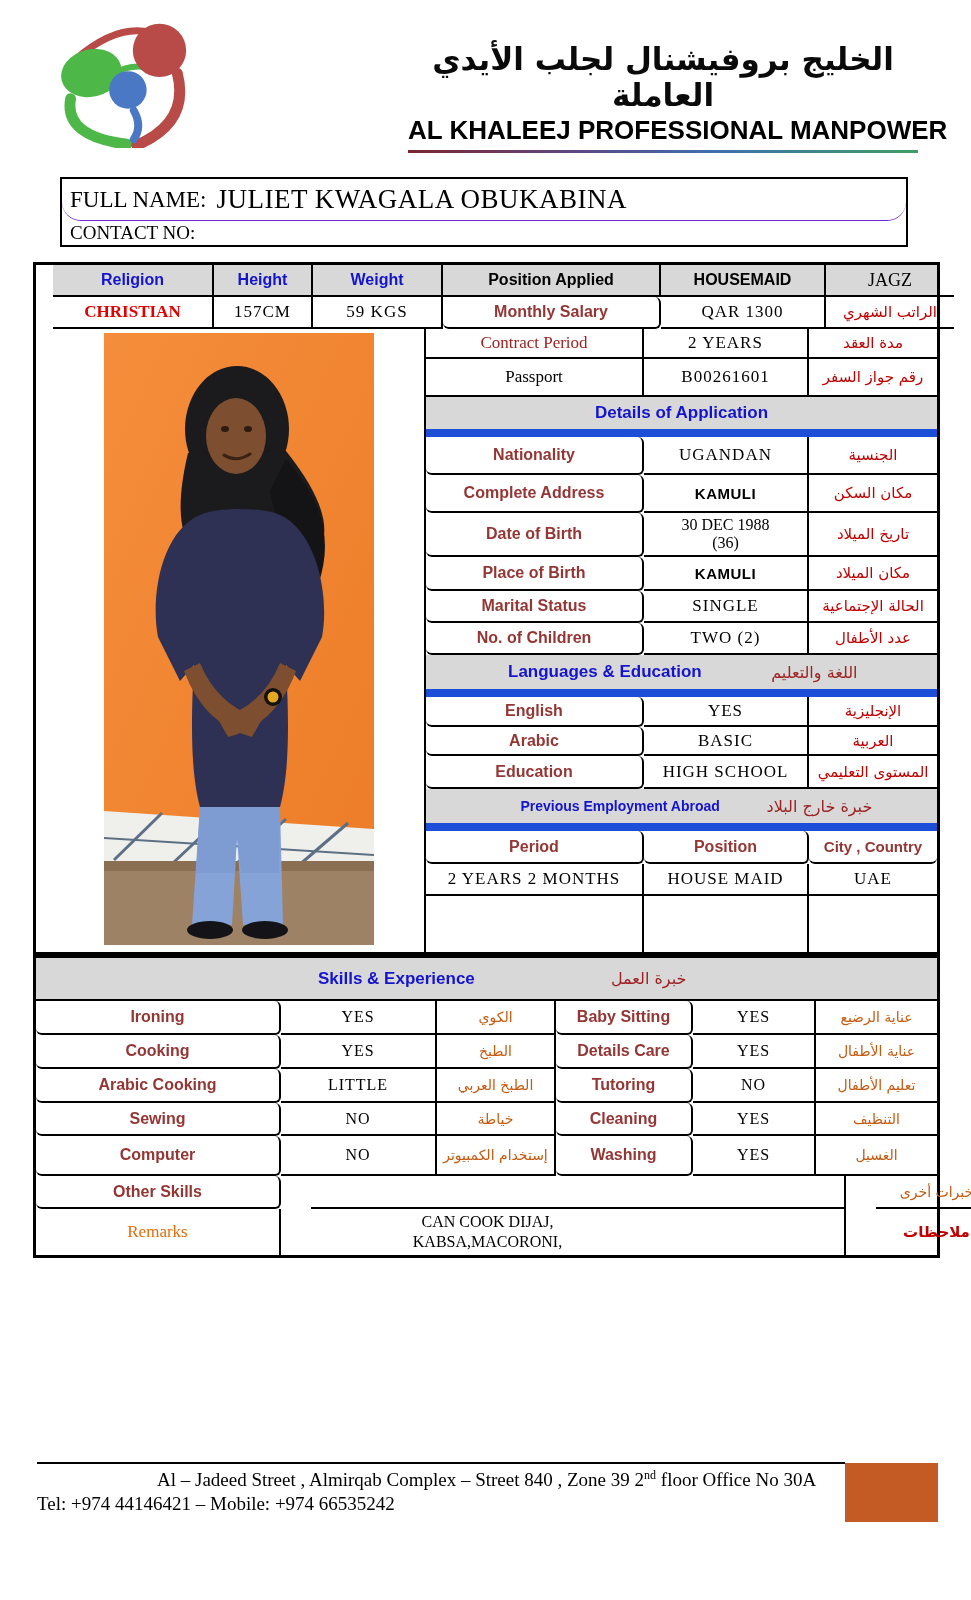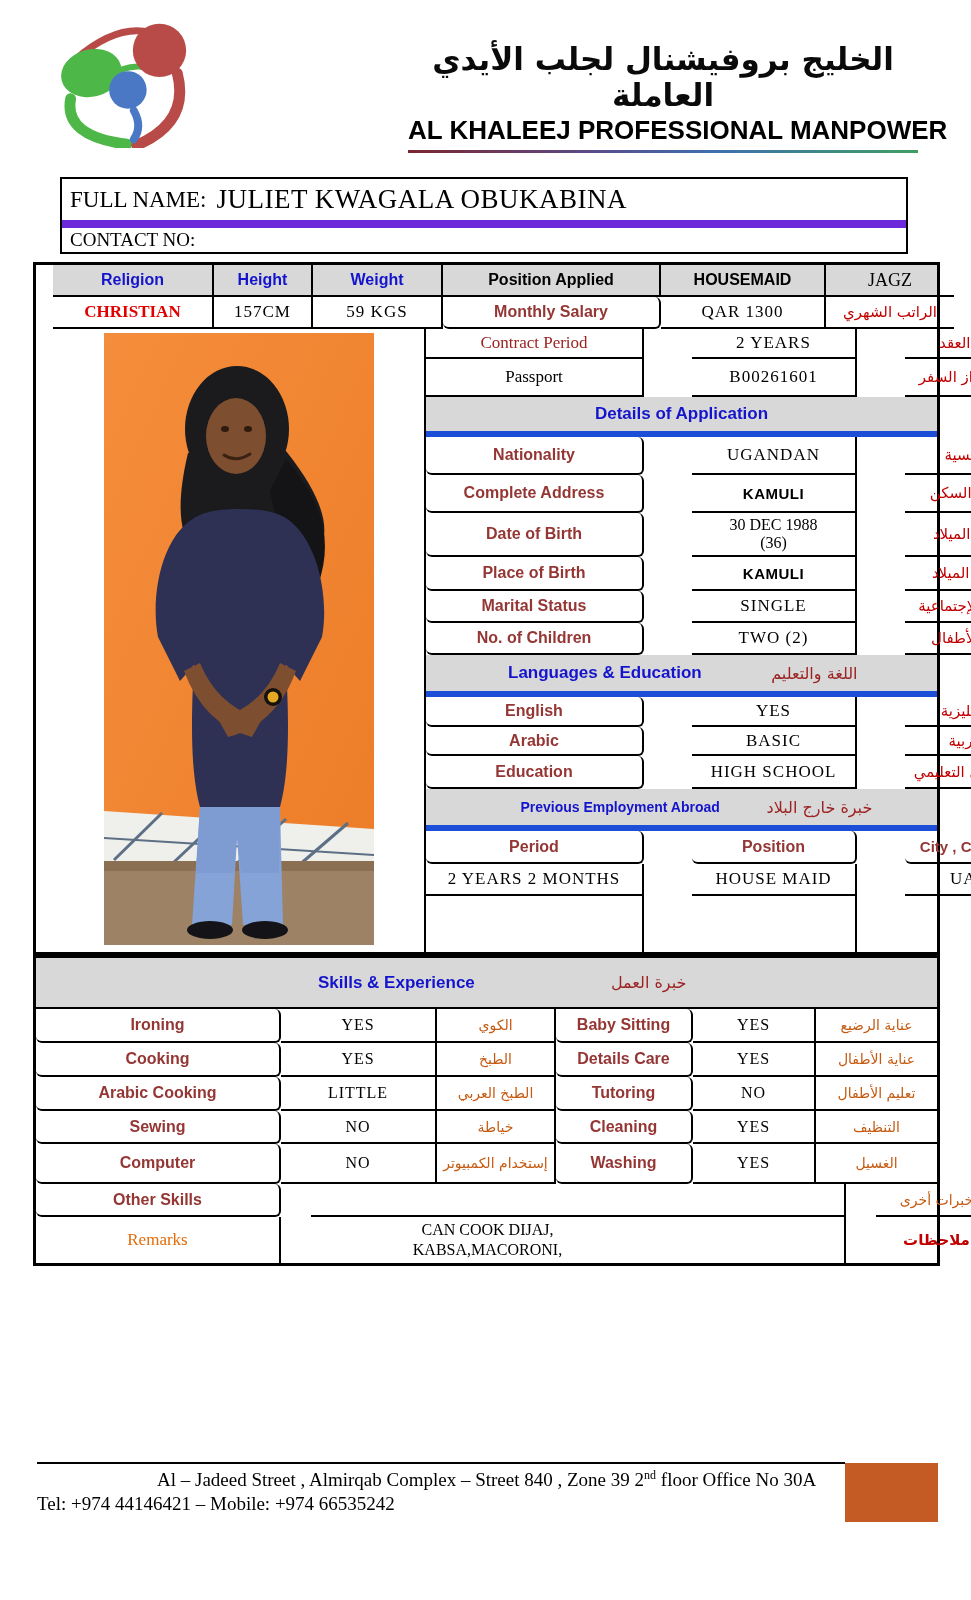--- a/index.html
+++ b/index.html
@@ -11,61 +11,61 @@
   
   .logo{position:absolute;left:40px;top:14px;width:158px;height:134px;}
   .hdr{position:absolute;left:408px;top:42px;width:510px;text-align:center;}
   .hdr-ar{font-size:31px;font-weight:bold;color:#0a0a0a;line-height:1.15;}
   .hdr-en{font-size:26px;font-weight:bold;letter-spacing:0px;margin-top:2px;white-space:nowrap;}
   .hdr-line{height:3px;margin-top:4px;
     background:linear-gradient(90deg,#7b2630 0%,#5b4a86 35%,#3e6fae 60%,#3f9e63 100%);}
 
   
   .namebox{position:absolute;left:60px;top:177px;width:848px;border:2px solid #000;box-sizing:border-box;background:#fff;}
-  .nb-row1{height:41px;display:flex;align-items:center;padding-left:8px;border-bottom:8px solid #6d28d9;}
+  .nb-row1{height:41px;display:flex;align-items:center;padding-left:8px;border-bottom:1px solid #6d28d9;border-radius:19px;}
   .nb-label{font-size:23px;}
   .nb-name{font-size:27px;margin-left:10px;letter-spacing:0.5px;}
   .nb-row2{height:24px;display:flex;align-items:center;padding-left:8px;font-size:19px;}
 
   
   .midtable{position:absolute;left:33px;top:262px;width:907px;height:693px;
             border:3px solid #000;box-sizing:border-box;display:flex;flex-direction:column;padding-left:17px;}
   .grid6{display:grid;grid-template-columns:161px 99px 130px 218px 165px 128px;}
-  .grid3{display:grid;grid-template-columns:218px 165px 128px;gap:48px;}
+  .grid3{display:grid;grid-template-columns:218px 165px 128px;}
   .c{border-right:2px solid #000;border-bottom:2px solid #000;box-sizing:border-box;
      display:flex;align-items:center;justify-content:center;text-align:center;overflow:hidden;}
   .lc{border-right:none;}
   .lr .c{border-bottom:none;}
   .gray{background:#d8d8d8;}
 
   .rowA{height:32px;}
   .rowB{height:32px;}
   .rowC{flex:1;display:flex;}
   .photocell{width:390px;border-right:2px solid #000;box-sizing:border-box;
              display:flex;justify-content:center;align-items:flex-start;background:#fff;}
   .panel{width:511px;display:flex;flex-direction:column;}
 
   .h30{height:30px}.h38{height:38px}.h40{height:40px}.h44{height:44px}
   .h34{height:34px}.h32{height:32px}.h42{height:42px}.h29{height:29px}.h33{height:33px}
   .fillrow{flex:1;}
 
-  .sechdr{border-bottom:6px solid #1d4ed8;box-sizing:border-box;position:relative;}
+  .sechdr{border-bottom:8px solid #1d4ed8;box-sizing:border-box;position:relative;}
   .sec-title{position:absolute;left:0;top:0;bottom:0;display:flex;align-items:center;justify-content:center;}
   .blue{color:#1414cc;font-weight:bold;}
   .maroon{color:#943634;font-weight:bold;border-radius:6px;}
 
   .lbl{font-size:16px;}
   .val{font-size:17px;letter-spacing:1px;}
   .valsans{font-size:15px;font-weight:bold;letter-spacing:0.5px;}
   .arlbl{font-size:15px;color:#c00000;}
 
   
   .skillstable{position:absolute;left:33px;top:955px;width:907px;border:3px solid #000;
                box-sizing:border-box;display:flex;flex-direction:column;}
-  .sk-hdr{height:51px;border-bottom:2px solid #000;box-sizing:border-box;position:relative;background:#d8d8d8;}
+  .sk-hdr{height:43px;border-bottom:2px solid #000;box-sizing:border-box;position:relative;background:#d8d8d8;}
   .sgrid{display:grid;grid-template-columns:245px 156px 119px 137px 123px 121px;}
   .orow{display:grid;grid-template-columns:245px 535px 121px;gap:30px;}
   .h46{height:46px}
   .sk-ar{font-size:14px;color:#c55a11;}
   .sk-val{font-size:16px;letter-spacing:1px;}
   .remarks-lbl{color:#e36c0a;font-size:17px;}
   .remarks-val{font-size:16px;line-height:1.25;display:flex;flex-direction:column;
                align-items:center;justify-content:center;padding-right:180px;}
   .notes-ar{font-size:15px;color:#c00000;font-weight:bold;border-radius:20px;}
 

